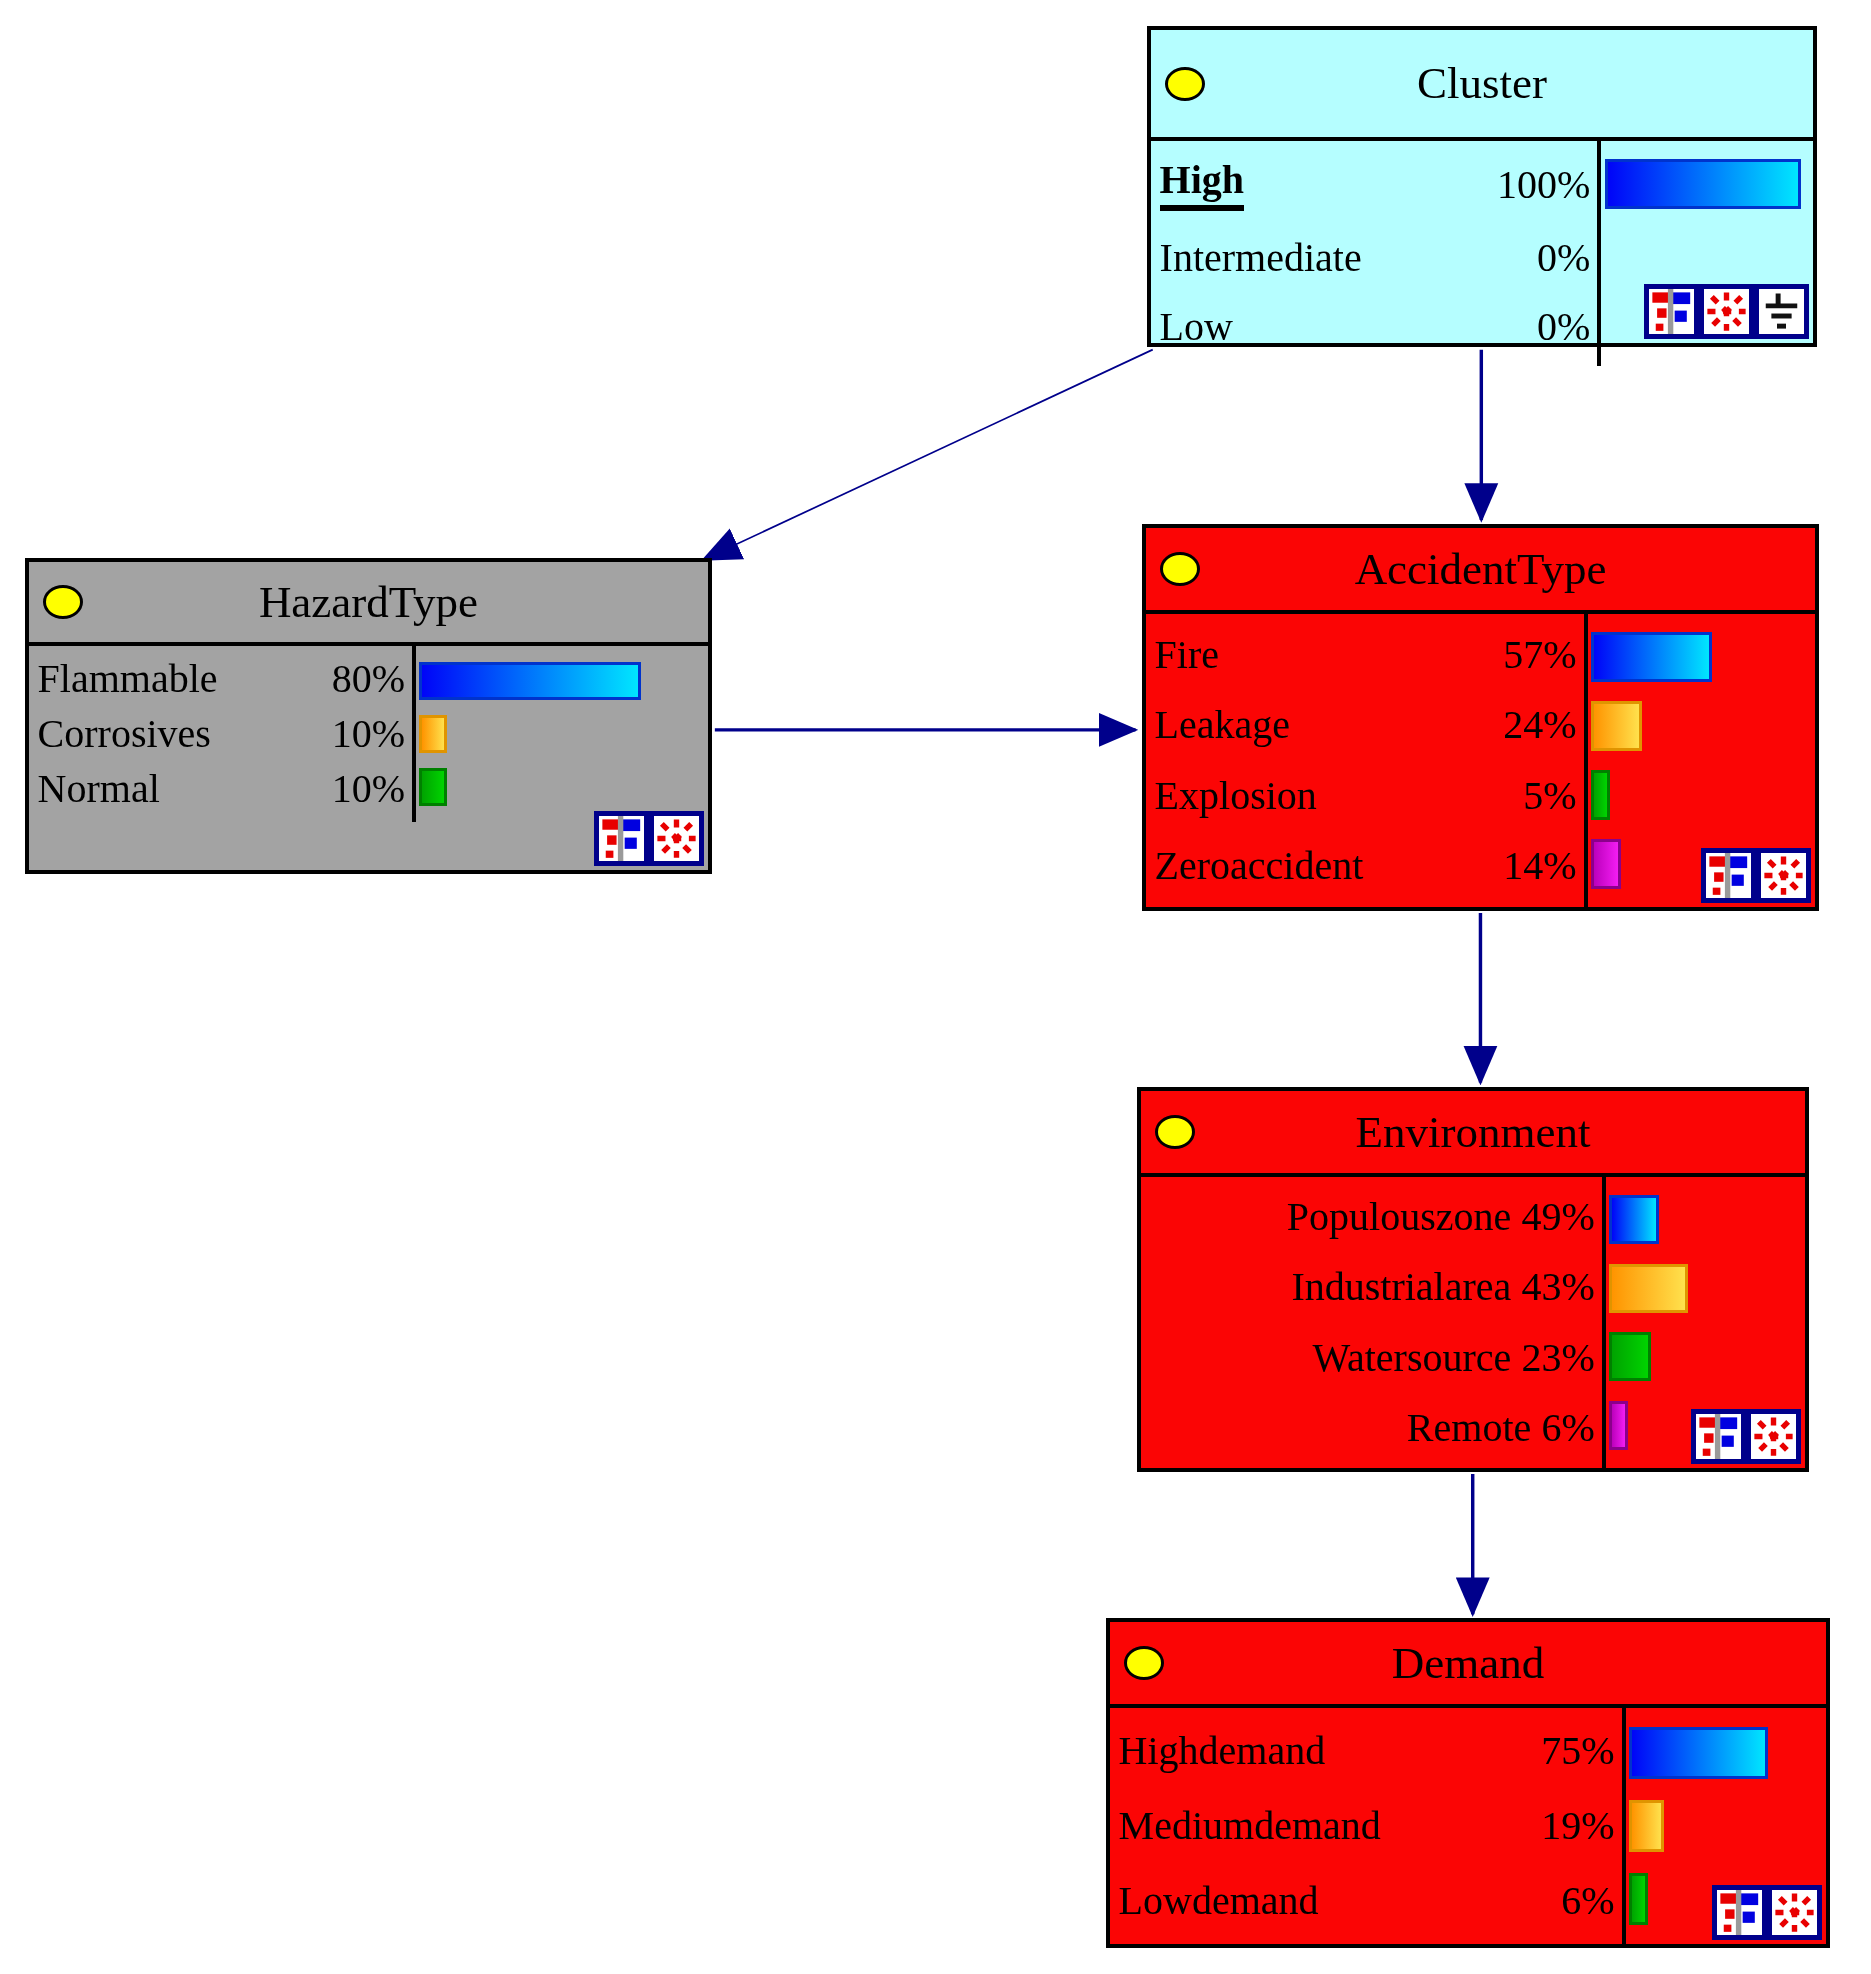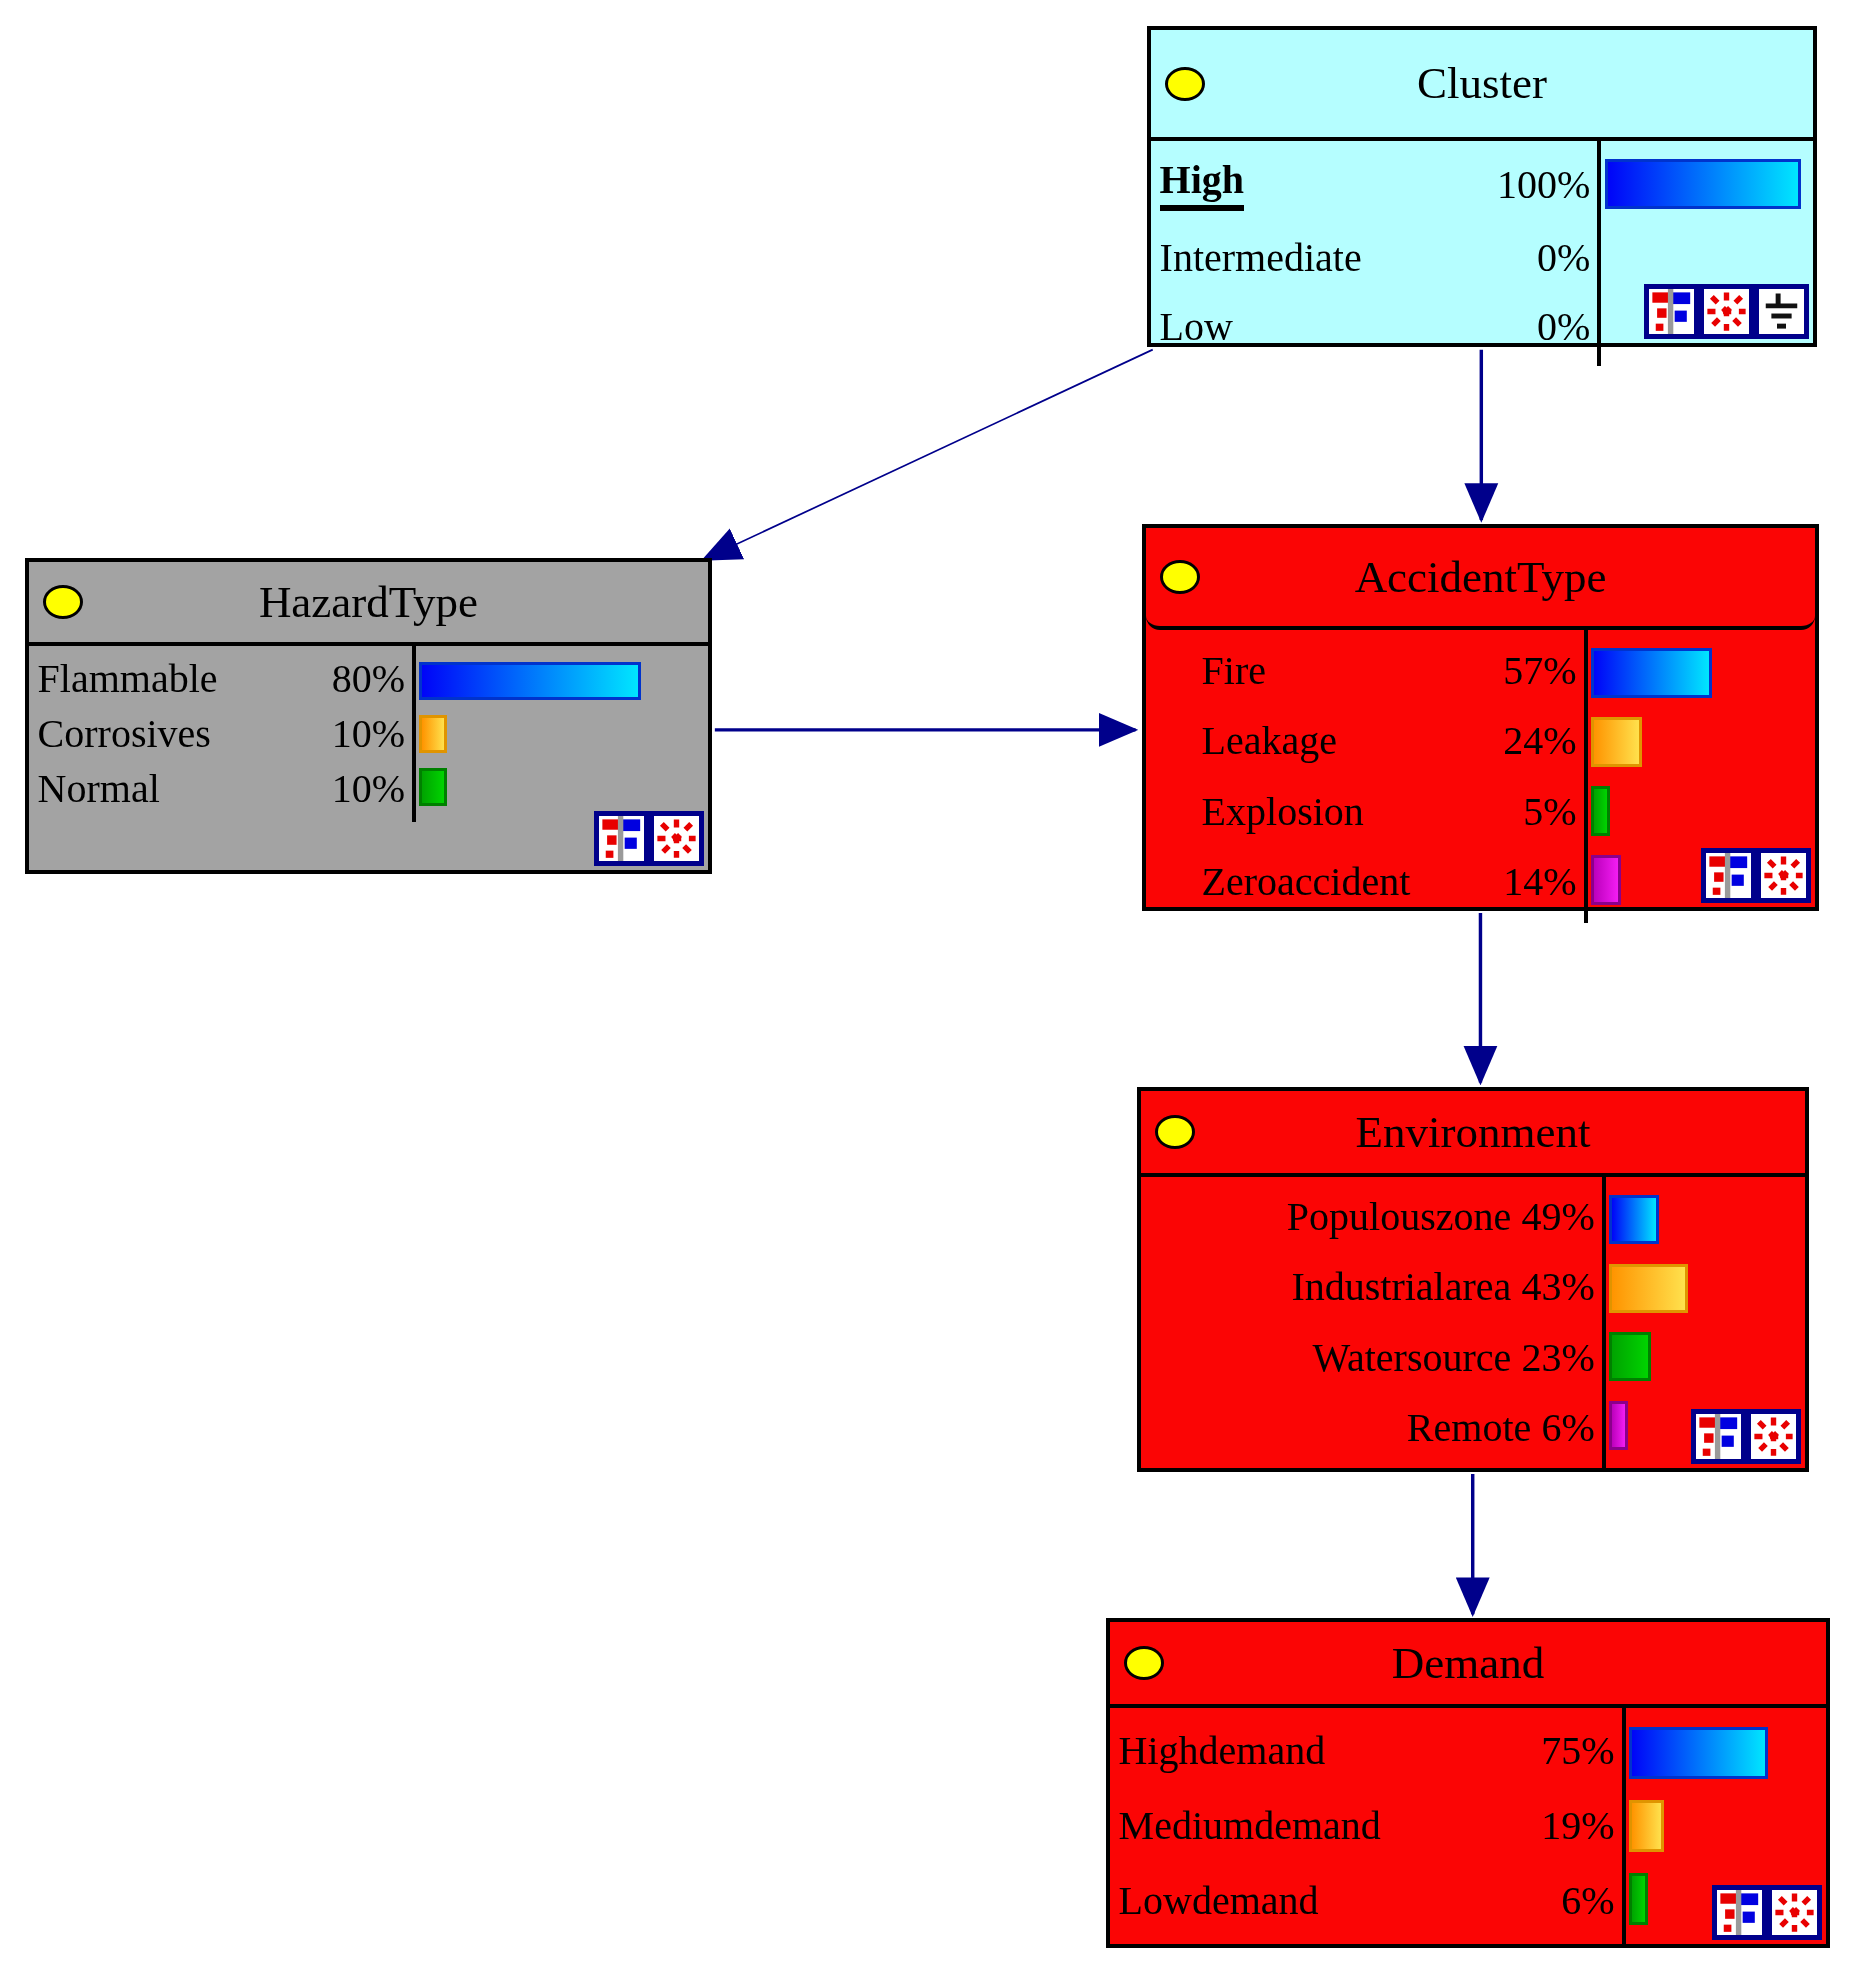--- a/index.html
+++ b/index.html
@@ -208,26 +208,26 @@
               <line x1="10" y1="1.5" x2="10" y2="18.5"></line>
               <line x1="1.5" y1="10" x2="18.5" y2="10"></line>
               <line x1="3.5" y1="3.5" x2="16.5" y2="16.5"></line>
               <line x1="16.5" y1="3.5" x2="3.5" y2="16.5"></line>
             </g>
           </svg>
         </span>
       </div>
     </div>
     <div class="node" style="left: 1142px; top: 524px; width: 677px; height: 387px; background: rgb(251, 5, 5);">
-      <div class="title-bar" style="height: 102px; border-radius: 14px;">
+      <div class="title-bar" style="height: 86px;">
         <span class="state-ellipse"></span>
         <div class="title-text">AccidentType</div>
       </div>
       <div class="node-body" style="height: 293px;">
-        <div class="states-col" style="width: 66%; padding-left: 47px;">
+        <div class="states-col" style="width: 66%;">
           <div class="state-row">
             <span class="state-label">Fire</span>
             <span class="state-pct">57%</span>
           </div>
           <div class="state-row">
             <span class="state-label">Leakage</span>
             <span class="state-pct">24%</span>
           </div>
           <div class="state-row">
             <span class="state-label">Explosion</span>

